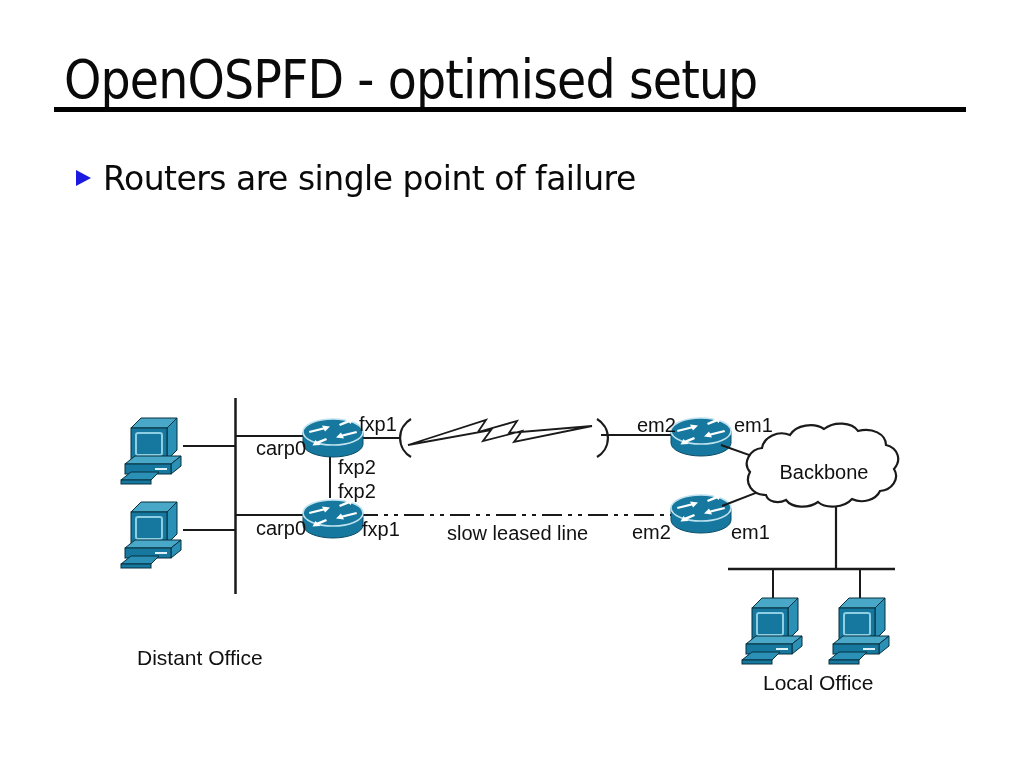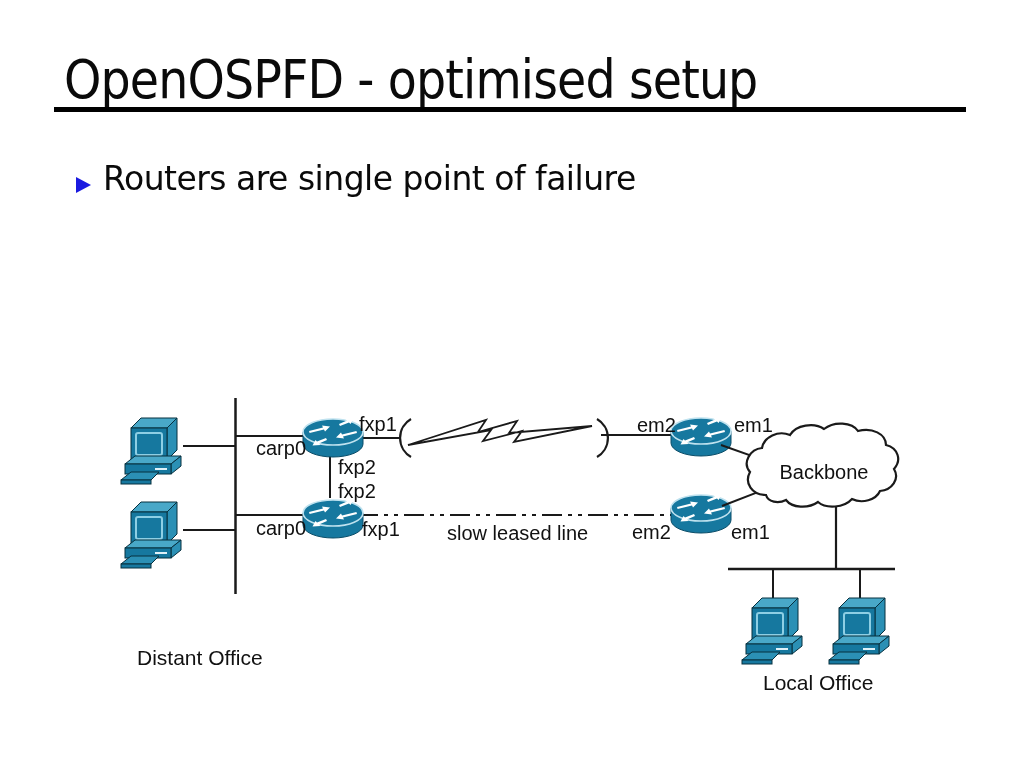--- a/index.html
+++ b/index.html
@@ -13,21 +13,21 @@
     font-size:54px; font-weight:400; letter-spacing:-1px;
     white-space:nowrap; color:#0a0a0a;
   }
   .slide-title .condense { display:inline-block; transform:scaleX(0.88); transform-origin:left center; }
 
   .title-rule {
     position:absolute; left:54px; top:99px; width:912px; height:5px; background:#000;
   }
 
   .bullets { position:absolute; left:76px; top:150px; width:830px; }
-  .bullet-item { display:flex; align-items:center; margin-bottom:47px; }
+  .bullet-item { display:flex; align-items:flex-start; margin-bottom:47px; }
   .bullet-marker {
     width:0; height:0; flex:0 0 auto;
     border-left:15px solid #1a1ae0;
     border-top:8px solid transparent;
     border-bottom:8px solid transparent;
     margin:12px 12px 0 0;
   }
   .bullet-text {
     font-size:33px; line-height:1.3; max-width:790px; color:#0a0a0a;
     letter-spacing:-0.5px;

